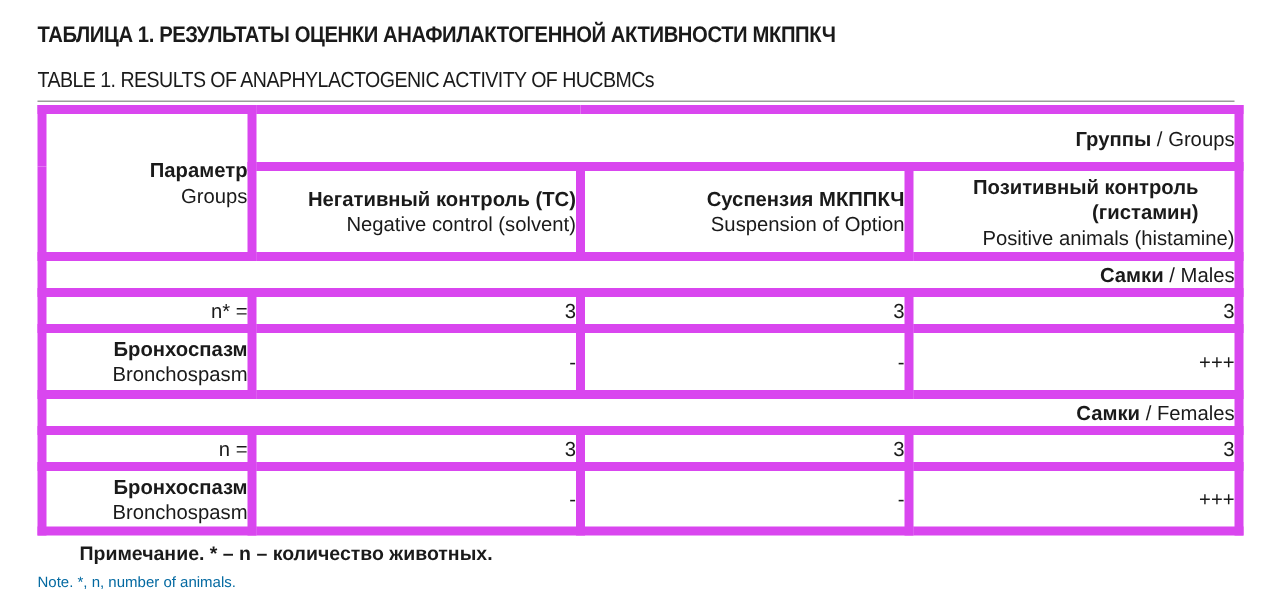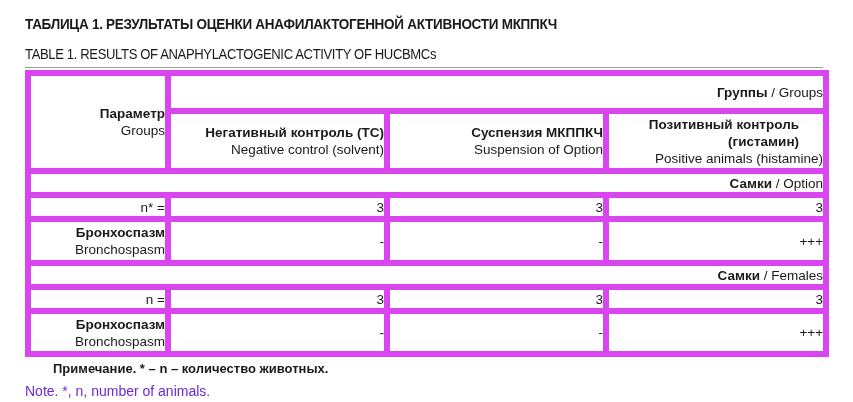--- a/index.html
+++ b/index.html
@@ -40,21 +40,21 @@
   tr.r-subhead { height: 60px; margin-left: 39px; }
   tr.r-section { height: 24px; }
   tr.r-n { height: 24px; }
   tr.r-bronch { height: 44px; }
   tr.r-bronch2 { height: 43px; }
   td.left-param { text-align: left; padding-left: 4px; }
   .note-ru {
     position: absolute; left: 25px; top: 361px; font-size: 13px; font-weight: bold; white-space: nowrap; padding-left: 28px;
   }
   .note-en {
-    position: absolute; left: 25px; top: 383px; font-size: 14px; color: #6d28d9; white-space: nowrap;
+    position: absolute; left: 25px; top: 383px; font-size: 10px; color: #0369a1; white-space: nowrap;
   }
 </style>
 </head>
 <body>
 
 <div class="title-ru">ТАБЛИЦА 1. РЕЗУЛЬТАТЫ ОЦЕНКИ АНАФИЛАКТОГЕННОЙ АКТИВНОСТИ МКППКЧ</div>
 <div class="title-en">TABLE 1. RESULTS OF ANAPHYLACTOGENIC ACTIVITY OF HUCBMCs</div>
 <div class="title-rule"></div>
 
 <table class="results">
@@ -84,21 +84,21 @@
       <div>Suspension of Option</div>
     </td>
     <td>
       <div class="b" style="padding:0 24px">Позитивный контроль (гистамин)</div>
       <div>Positive animals (histamine)</div>
     </td>
   </tr>
 
   <tr class="r-section">
     <td colspan="4">
-      <span class="b">Самки</span><span> / </span><span>Option</span>
+      <span class="b">Самки</span><span> / </span><span>Males</span>
     </td>
   </tr>
   <tr class="r-n">
     <td class="b">n* =</td>
     <td class="b">3</td>
     <td class="b">3</td>
     <td class="b">3</td>
   </tr>
   <tr class="r-bronch">
     <td class="left-param">

